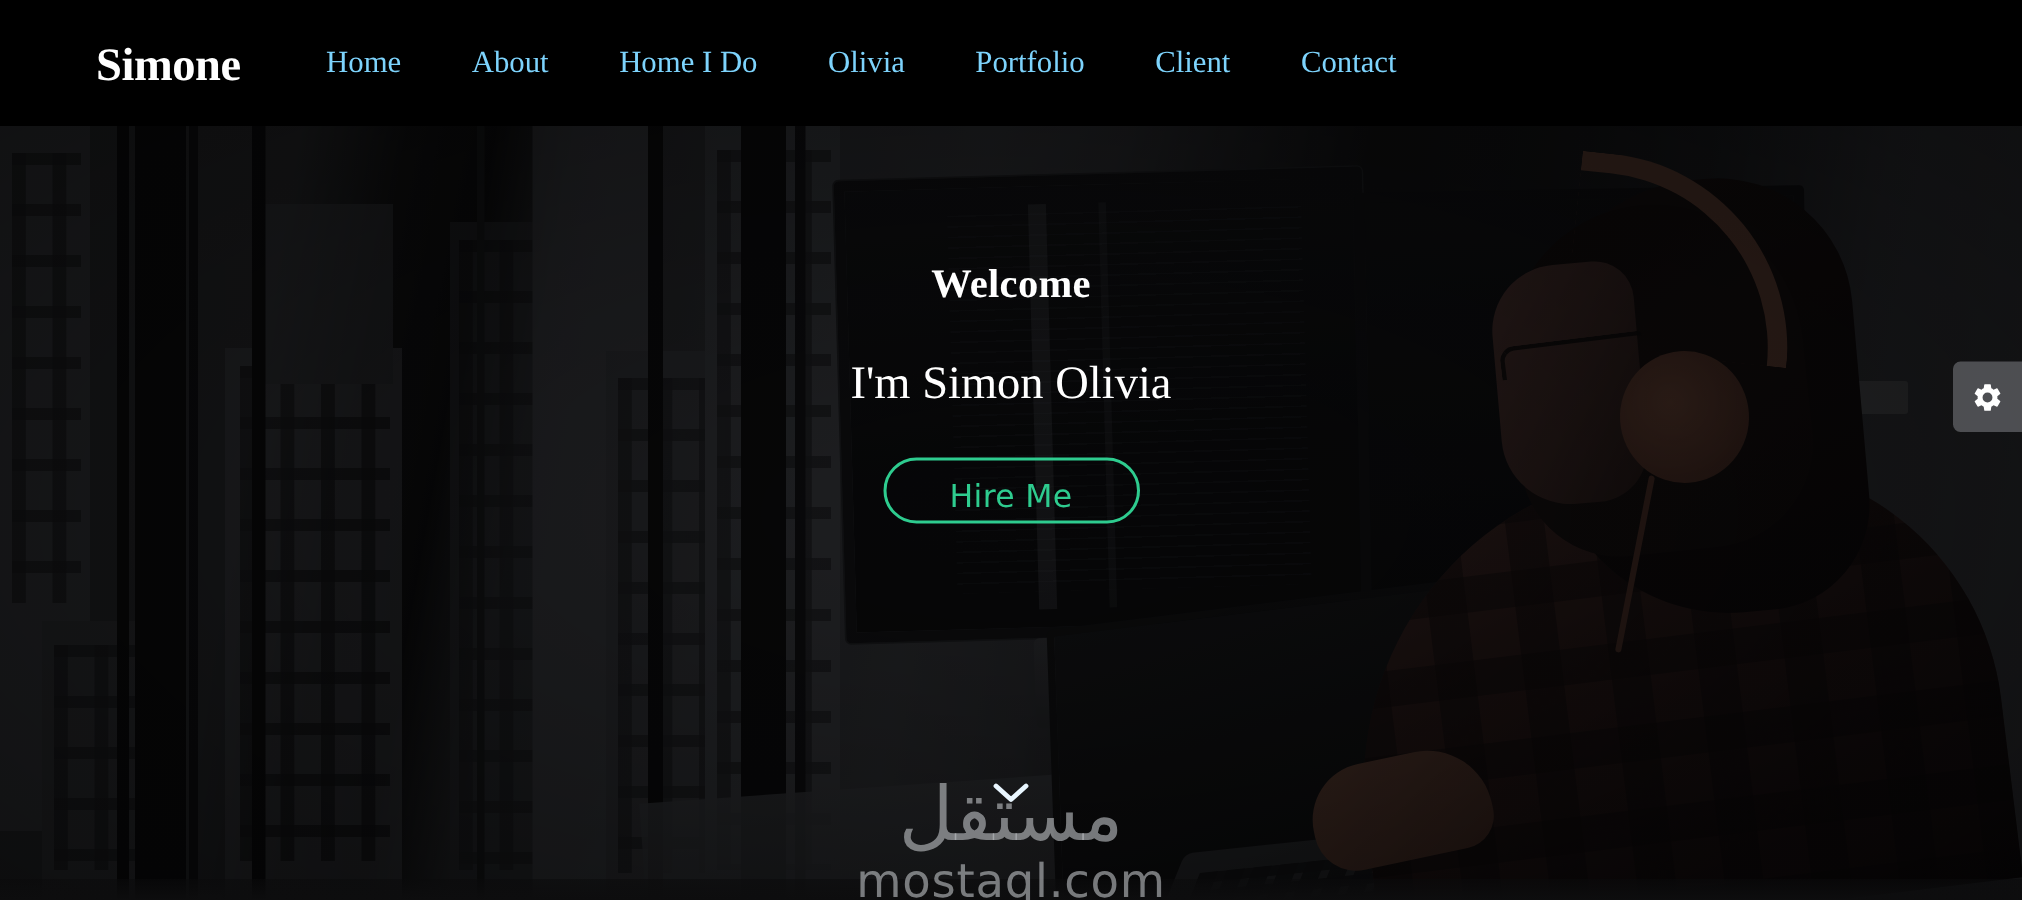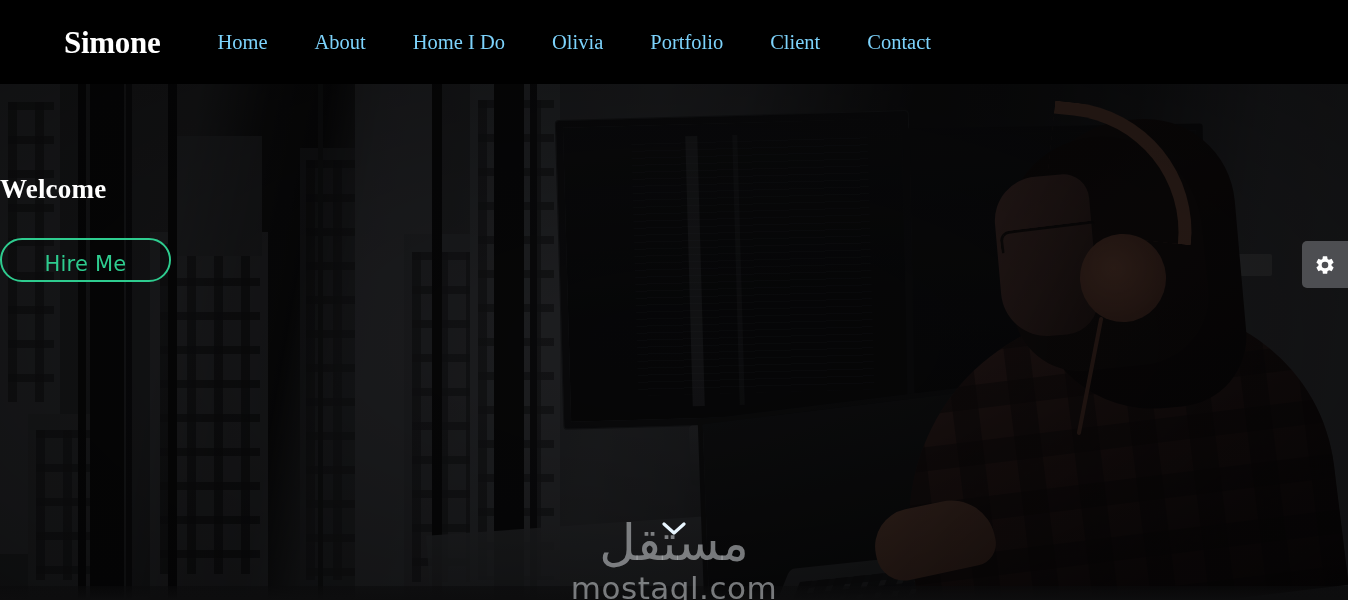--- a/index.html
+++ b/index.html
@@ -276,21 +276,21 @@
   .bottom-band {
     position:absolute; left:0; bottom:0;
     width:1348px; height:14px;
     background:linear-gradient(180deg, rgba(10,10,11,.55), #0d0d0e);
   }
 
   
   .hero-content {
     position:absolute; inset:0;
     display:flex; flex-direction:column;
-    align-items:flex-start;
+    align-items:center;
     z-index:20;
     text-align:center;
   }
   .hero-welcome {
     margin-top:92px;
     color:#ffffff;
     font-family:"Liberation Serif", serif;
     font-weight:bold;
     font-size:27px;
     line-height:1;
@@ -454,20 +454,21 @@
         <div class="hand"></div>
       </div>
 
       <div class="overlay"></div>
       <div class="overlay2"></div>
       <div class="bottom-band"></div>
     </div>
 
     <div class="hero-content">
       <div class="hero-welcome">Welcome</div>
+      <div class="hero-line1">I'm Simon Olivia</div>
       <a class="hire-btn">Hire Me</a>
     </div>
 
     <div class="watermark">
       <div class="wm-ar">مستقل</div>
       <div class="wm-en">mostaql.com</div>
     </div>
 
     <svg class="scroll-chev" viewBox="0 0 24 14">
       <path d="M2 2 L12 11 L22 2" fill="none" stroke="#e9f6ff" stroke-width="3.2" stroke-linecap="round" stroke-linejoin="round"></path>

